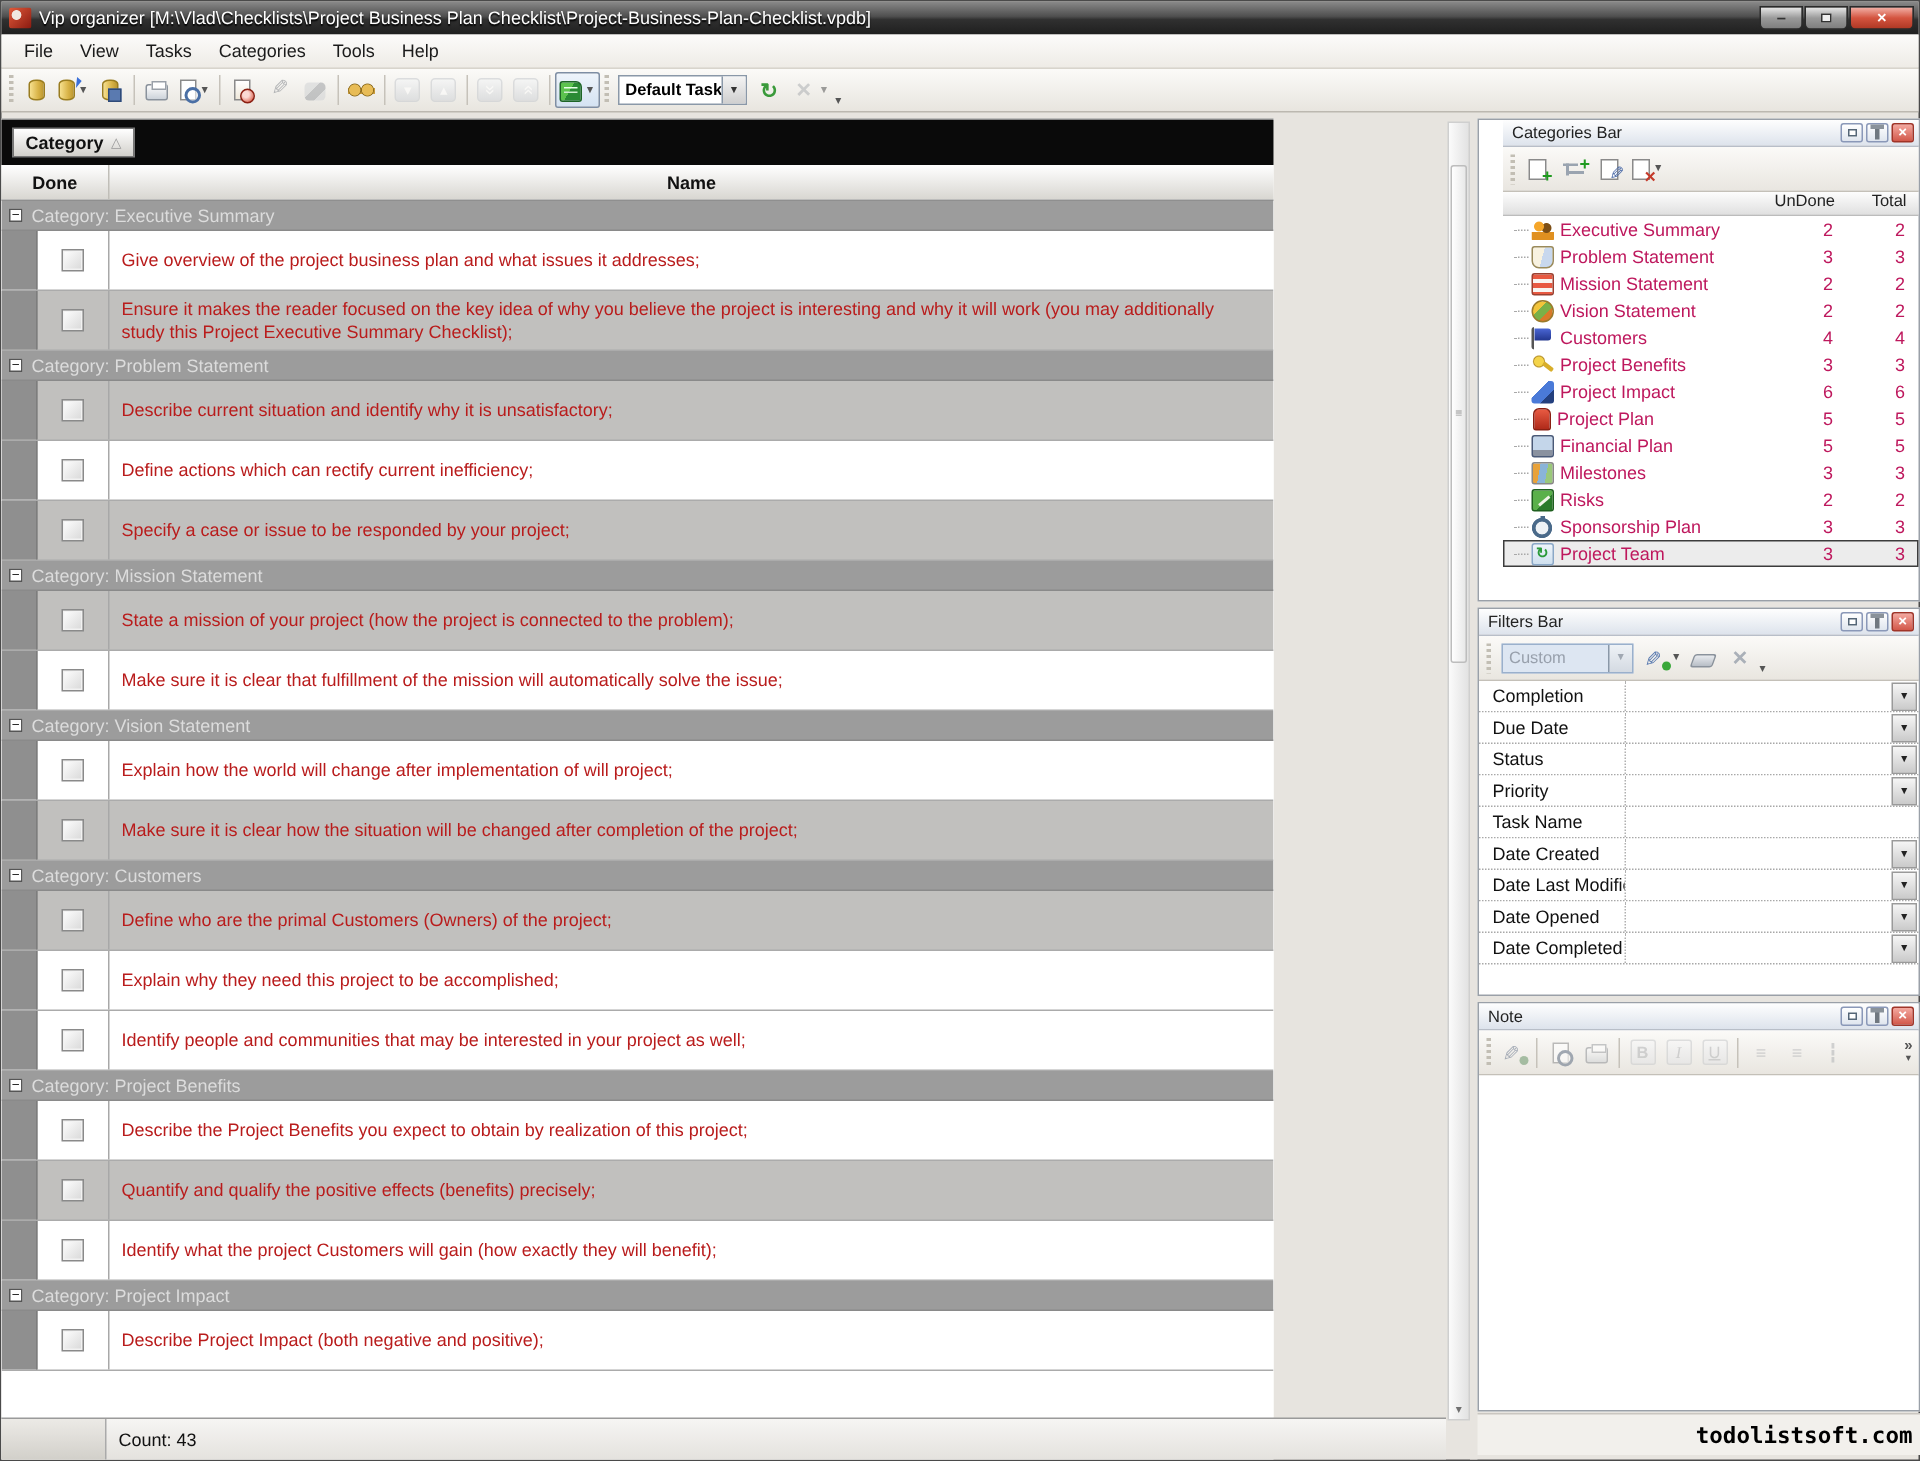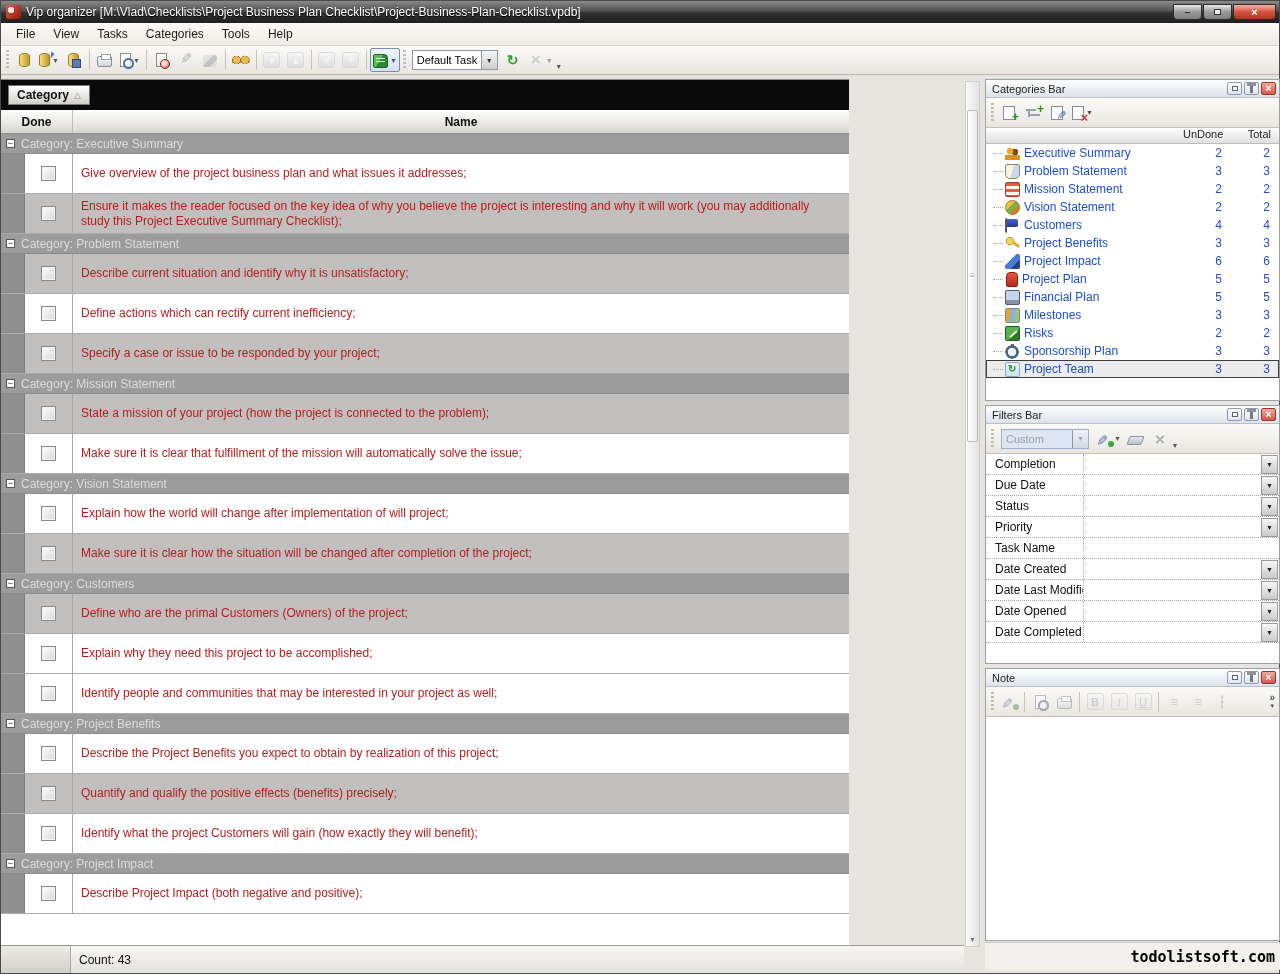--- a/index.html
+++ b/index.html
@@ -70,21 +70,21 @@
   .ic-notes-view { width:15px; height:14px; margin-top:1px; border-radius:2px 4px 2px 2px;
     background:linear-gradient(120deg,#5cc24e 45%,#2a8a34 45%); border:1px solid #1d6426; }
   .ic-notes-view::after { content:""; position:absolute; left:2px; top:3px; width:9px; height:1px; background:#e8ffe8; box-shadow:0 3px 0 #cdeccd; }
   .ic-insert-template::before { content:"\21BB"; font-size:14px; line-height:16px; color:#3a9a3a; font-weight:bold; padding-left:2px; }
   .ic-delete-x::before { content:"\00D7"; font-size:17px; line-height:15px; color:#aab0b8; font-weight:bold; padding-left:3px; }
 
   .combo { height:20px; border:1px solid #8a98a8; background:#fff; display:flex; align-items:center; font-size:11px; }
   .combo .cval { padding:0 4px; white-space:nowrap; overflow:hidden; }
   .combo .cbtn { width:16px; height:100%; border-left:1px solid #8a98a8; background:linear-gradient(#f4f4f4,#cfcfcf);
     display:flex; align-items:center; justify-content:center; font-size:7px; color:#333; flex:none; }
-  #task-combo { width:86px; margin:0 3px; }
+  #task-combo { width:86px; margin:0 3px;font-weight:bold; }
   #filter-combo { width:88px; margin:17px 4px; border-color:#9ab0cc; background:#dde6f2; }
   #filter-combo .cval { color:#98a0ac; }
   #filter-combo .cbtn { background:linear-gradient(#eef2f6,#d4dae2); color:#a0a8b2; }
 
   
   #main { position:absolute; left:0; top:78px; width:848px; bottom:0; background:#fff; border-top:1px solid #888; }
   #groupband { height:30px; background:#0a0a0a; display:flex; align-items:center; padding-left:7px; }
   #groupbtn { height:20px; padding:0 8px; background:linear-gradient(#ffffff,#d2d0cb); border:1px solid #777;
     font-size:12px; font-weight:bold; color:#111; display:flex; align-items:center; gap:5px; }
   #groupbtn .tri { font-size:9px; color:#999; font-weight:normal; }
@@ -140,21 +140,21 @@
   .ic-add-subcategory::after { content:"+"; position:absolute; right:-4px; top:-5px; color:#1f9a1f; font-weight:bold; font-size:12px; }
   .ic-edit-category::after { content:"\270E"; position:absolute; right:-4px; bottom:-3px; font-size:12px; color:#4a6aa8; transform:rotate(90deg); }
   .ic-delete-category::after { content:"\00D7"; position:absolute; right:-5px; bottom:-6px; color:#c43a2a; font-weight:bold; font-size:13px; }
   .ic-apply-filter::before { content:"\270E"; font-size:14px; line-height:16px; color:#5a7ab0; transform:rotate(90deg); display:inline-block; }
   .ic-apply-filter::after { content:""; position:absolute; right:-2px; bottom:0; width:6px; height:6px; border-radius:50%; background:#3aa83a; }
   .ic-clear-filter { width:15px; height:9px; margin-top:4px; background:linear-gradient(#e8ebef,#b8bec6); border:1px solid #8a929c; transform:skewX(-20deg); border-radius:2px; }
 
   #cat-header { height:16px; display:flex; background:linear-gradient(#fdfdfd,#e0e0e0); border-bottom:1px solid #bcbcbc; font-size:11px; color:#222; }
   #cat-header .h-name { flex:1; }
   .cnum { width:48px; text-align:right; padding-right:8px; flex:none; }
-  .cat-item { height:18px; display:flex; align-items:center; font-size:12px; color:#1d4ed8; border:1px solid transparent;justify-content:flex-end; }
+  .cat-item { height:18px; display:flex; align-items:center; font-size:12px; color:#be185d; border:1px solid transparent;justify-content:flex-end; }
   .cat-item .stub { width:10px; height:0; border-top:1px dotted #a8a8a8; margin:0 2px 0 6px; flex:none; }
   .cat-item .lbl { flex:1; padding-left:4px; white-space:nowrap; overflow:hidden; }
   .cat-item.selected { border:1px solid #3c3c3c; background:#ececec; }
   .cat-item .cnum { font-size:12px; }
 
   .ci { position:relative; width:15px; height:15px; border-radius:2px; flex:none; }
   .ci-people { background:radial-gradient(circle at 5px 5px,#f5a62a 3px,transparent 3.6px),
                radial-gradient(circle at 10px 6px,#7d4f16 3px,transparent 3.6px),
                linear-gradient(transparent 9px,#e09020 9px 14px,transparent 14px); }
   .ci-book { border:1px solid #9a8a5a; background:linear-gradient(105deg,#f8f2e0 48%,#c8d8ee 48%); border-radius:2px 2px 5px 5px; }
@@ -452,21 +452,21 @@
   </div>
 
   <div id="vscroll">
     <div id="vthumb">
         <span class="gl">≡</span>
       </div>
     <span class="arr">▾</span>
   </div>
   <div id="splitter"></div>
 
-  <div class="panel" id="categories-panel" style="top:78px;height:322px;">
+  <div class="panel" id="categories-panel" style="top:78px;height:322px;padding-left:16px;">
     <div class="ptitle">
       <span class="t">Categories Bar</span>
       <span class="pbtn">
           <span class="rsq"></span>
         </span>
       <span class="pbtn">
           <span class="pin"></span>
         </span>
       <span class="pbtn pclose">×</span>
     </div>

